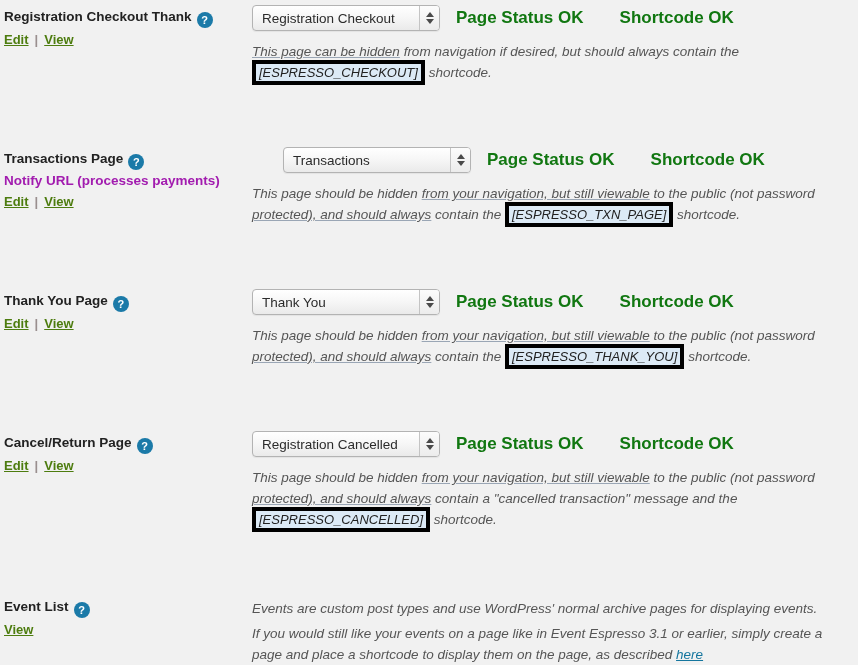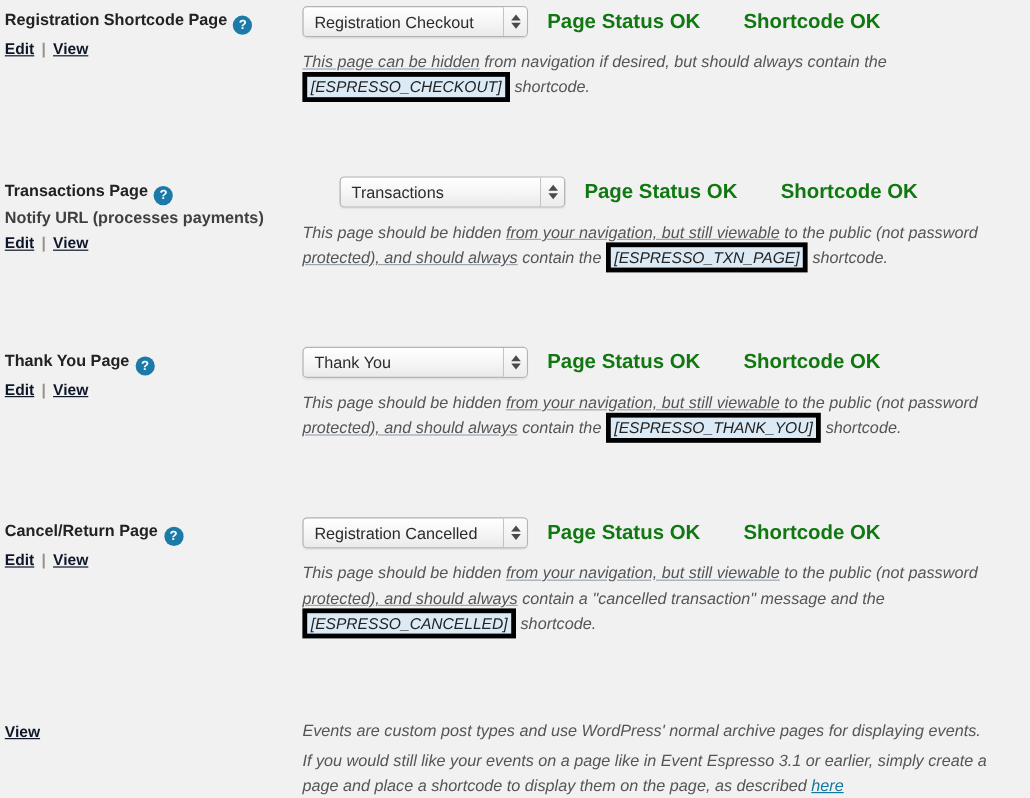--- a/index.html
+++ b/index.html
@@ -21,26 +21,26 @@
     line-height: 17px; white-space: nowrap;
   }
   .help-icon {
     display: inline-block; vertical-align: -3px; margin-left: 5px;
     width: 16px; height: 16px; border-radius: 50%;
     background: #1b7aa8; color: #fff;
     font-size: 11px; font-weight: bold; line-height: 16px;
     text-align: center; font-family: "Liberation Sans", sans-serif;
   }
   .subtitle {
-    font-size: 13.5px; font-weight: bold; color: #404040;
+    font-size: 13.5px; font-weight: bold; color: #a21caf;
     line-height: 18px; margin-top: 2px; white-space: nowrap;
   }
   .links { margin-top: 3px; font-size: 13px; line-height: 17px; white-space: nowrap; }
   .links a {
-    color: #0f172a; text-decoration: underline; font-weight: bold;
+    color: #4d7c0f; text-decoration: underline; font-weight: bold;
     font-size: 13px;
   }
   .sep { color: #9a8f8f; padding: 0 6px; font-weight: bold; }
 
   
   .right { position: absolute; left: 252px; top: 0; width: 606px; }
 
   .ctrlline { display: flex; align-items: center; height: 26px; }
 
   .select {
@@ -83,21 +83,21 @@
     white-space: nowrap;
   }
   .desc a { color: #15769e; text-decoration: underline; font-style: italic; }
 </style>
 </head>
 <body>
 
 <div id="page">
     <div class="row" style="top: 0px;">
       <div class="left" style="top: 8px;">
-        <div class="page-title"><span>Registration Shortcode Page</span><span class="help-icon">?</span></div>
+        <div class="page-title"><span>Registration Checkout Thank</span><span class="help-icon">?</span></div>
         <div class="links"><a href="#">Edit</a><span class="sep">|</span><a href="#">View</a></div>
       </div>
       <div class="right ctrlline" style="top: 5px;">
         <div class="select" style="width: 188px;">
           <span class="val">Registration Checkout</span>
           <span class="stepper">
             <span class="ar up"></span>
             <span class="ar dn"></span>
           </span>
         </div>
@@ -156,18 +156,19 @@
             <span class="ar dn"></span>
           </span>
         </div>
         <span class="status st1">Page Status OK</span>
         <span class="status st2">Shortcode OK</span>
       </div>
       <div class="right desc" style="top: 467px;"><span>This page should be hidden </span><span class="u">from your navigation, but still viewable</span><span> to the public (not password </span><span class="u">protected), and should always</span><span> contain a "cancelled transaction" message and the </span><span class="code">[ESPRESSO_CANCELLED]</span><span> shortcode.</span></div>
     </div>
     <div class="row">
       <div class="left" style="top: 598px;">
+        <div class="page-title"><span>Event List</span><span class="help-icon">?</span></div>
         <div class="links"><a href="#">View</a></div>
       </div>
       <div class="right desc" style="top: 598px;">Events are custom post types and use WordPress' normal archive pages for displaying events.</div>
       <div class="right desc" style="top: 623px;"><span>If you would still like your events on a page like in Event Espresso 3.1 or earlier, simply create a page and place a shortcode to display them on the page, as described </span><a href="#">here</a></div>
     </div>
   </div>
 
 </body></html>

